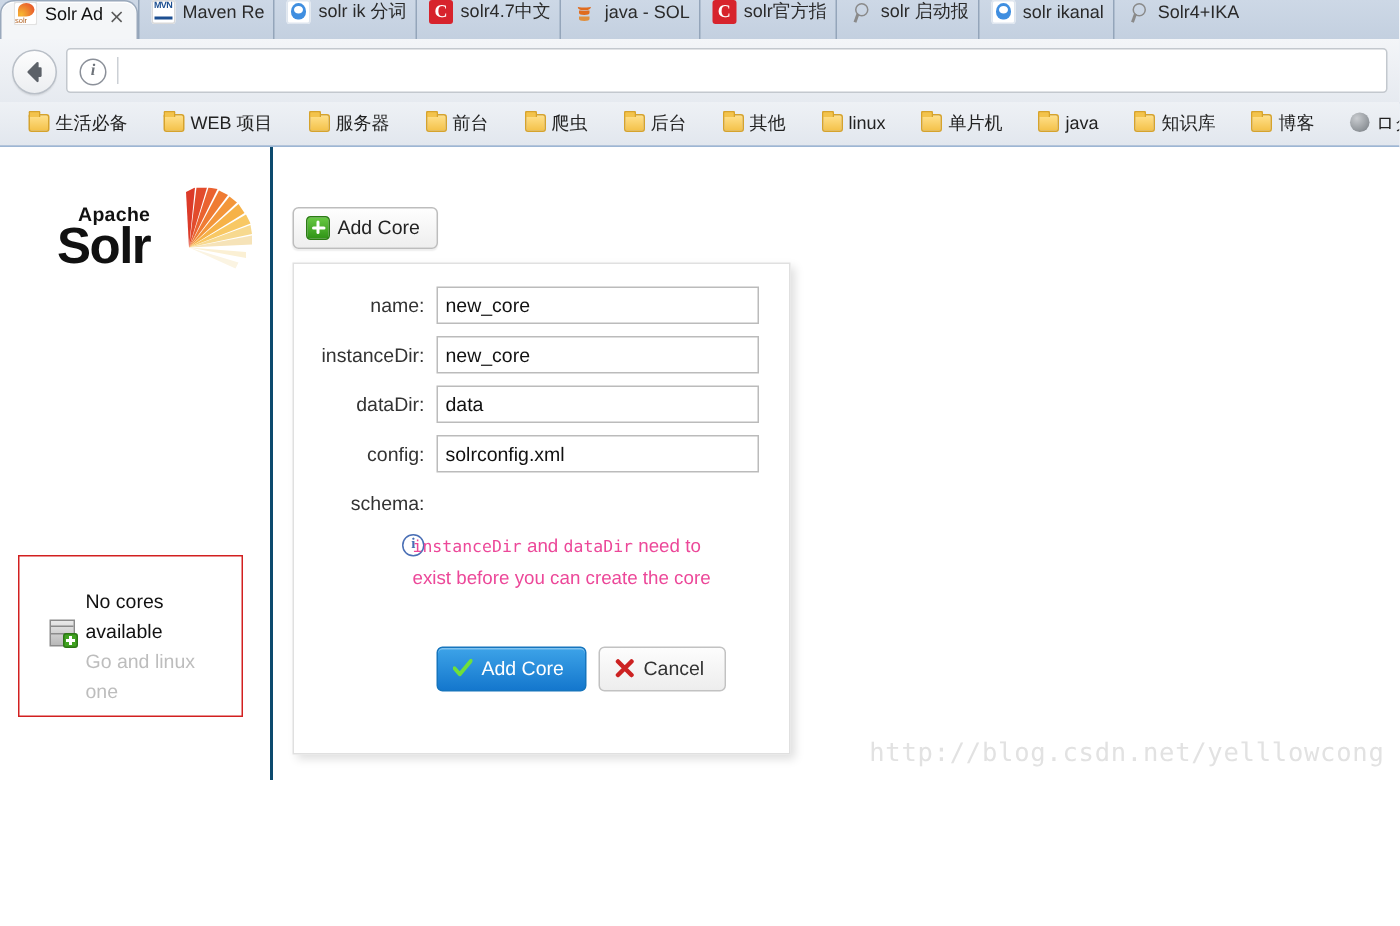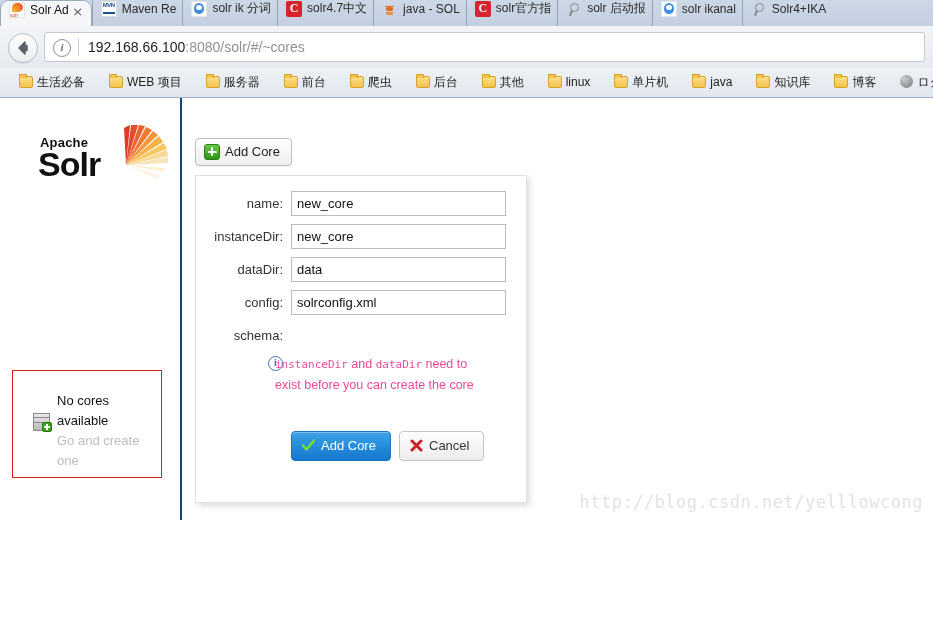--- a/index.html
+++ b/index.html
@@ -218,21 +218,21 @@
 
   
   .sidebar {
     position: absolute; left: 0; top: 0; width: 180px; height: 519px;
   }
   .logo {
     position: absolute; left: 36px; top: 27px;
     width: 132px; height: 62px;
   }
   .logo .apache {
-    position: absolute; left: 4px; top: 10px;
+    position: absolute; left: 16px; top: 10px;
     font-size: 13px; font-weight: bold; color: #111;
     letter-spacing: 0.2px; font-family: "Liberation Sans", sans-serif;
   }
   .logo .solrword {
     position: absolute; left: 2px; top: 22px;
     font-size: 34px; font-weight: bold; color: #111;
     letter-spacing: -1px; line-height: 34px;
     font-family: "Liberation Sans", sans-serif;
   }
   .logo .burst {
@@ -458,21 +458,20 @@
 
     <div class="toolbar">
       <div class="navbtn">
         <svg width="18" height="18" viewBox="0 0 18 18">
           <path d="M11 3 L5 9 L11 15 L11 11.5 L13 11.5 L13 6.5 L11 6.5 Z" fill="#5c6168" stroke="#5c6168" stroke-width="1.5" stroke-linejoin="round"></path>
         </svg>
       </div>
       <div class="urlbar">
         <div class="sec-icon">i</div>
         <div class="url-sep"></div>
-        <div class="url-text"><span>192.168.66.100</span><span class="dim">:8080/solr/#/~cores</span></div>
       </div>
     </div>
 
     <div class="bookmarks" id="bookmarks"><div class="bm"><span class="bmicon ic-folder"></span><span>生活必备</span></div><div class="bm"><span class="bmicon ic-folder"></span><span>WEB 项目</span></div><div class="bm"><span class="bmicon ic-folder"></span><span>服务器</span></div><div class="bm"><span class="bmicon ic-folder"></span><span>前台</span></div><div class="bm"><span class="bmicon ic-folder"></span><span>爬虫</span></div><div class="bm"><span class="bmicon ic-folder"></span><span>后台</span></div><div class="bm"><span class="bmicon ic-folder"></span><span>其他</span></div><div class="bm"><span class="bmicon ic-folder"></span><span>linux</span></div><div class="bm"><span class="bmicon ic-folder"></span><span>单片机</span></div><div class="bm"><span class="bmicon ic-folder"></span><span>java</span></div><div class="bm"><span class="bmicon ic-folder"></span><span>知识库</span></div><div class="bm"><span class="bmicon ic-folder"></span><span>博客</span></div><div class="bm"><span class="bmicon ic-globe"></span><span>ログイン | SOFIA</span></div><div class="bm"><span class="bmicon ic-trans">译</span><span>百度翻译</span></div></div>
   </div>
 
   <div class="page">
 
     <div class="sidebar">
 
@@ -496,21 +495,21 @@
         </svg>
       </div>
 
 
       <div class="nocores">
         <div class="ncicon"></div>
         <div class="plus"></div>
         <div class="nctext">
           <span>No cores</span><br>
           <span>available</span><br>
-          <span class="nclink">Go and create</span><br>
+          <span class="nclink">Go and linux</span><br>
           <span class="nclink">one</span>
         </div>
       </div>
     </div>
 
     <div class="content">
 
       <div class="addcore-btn">
         <span class="gplus"></span><span>Add Core</span>
       </div>

